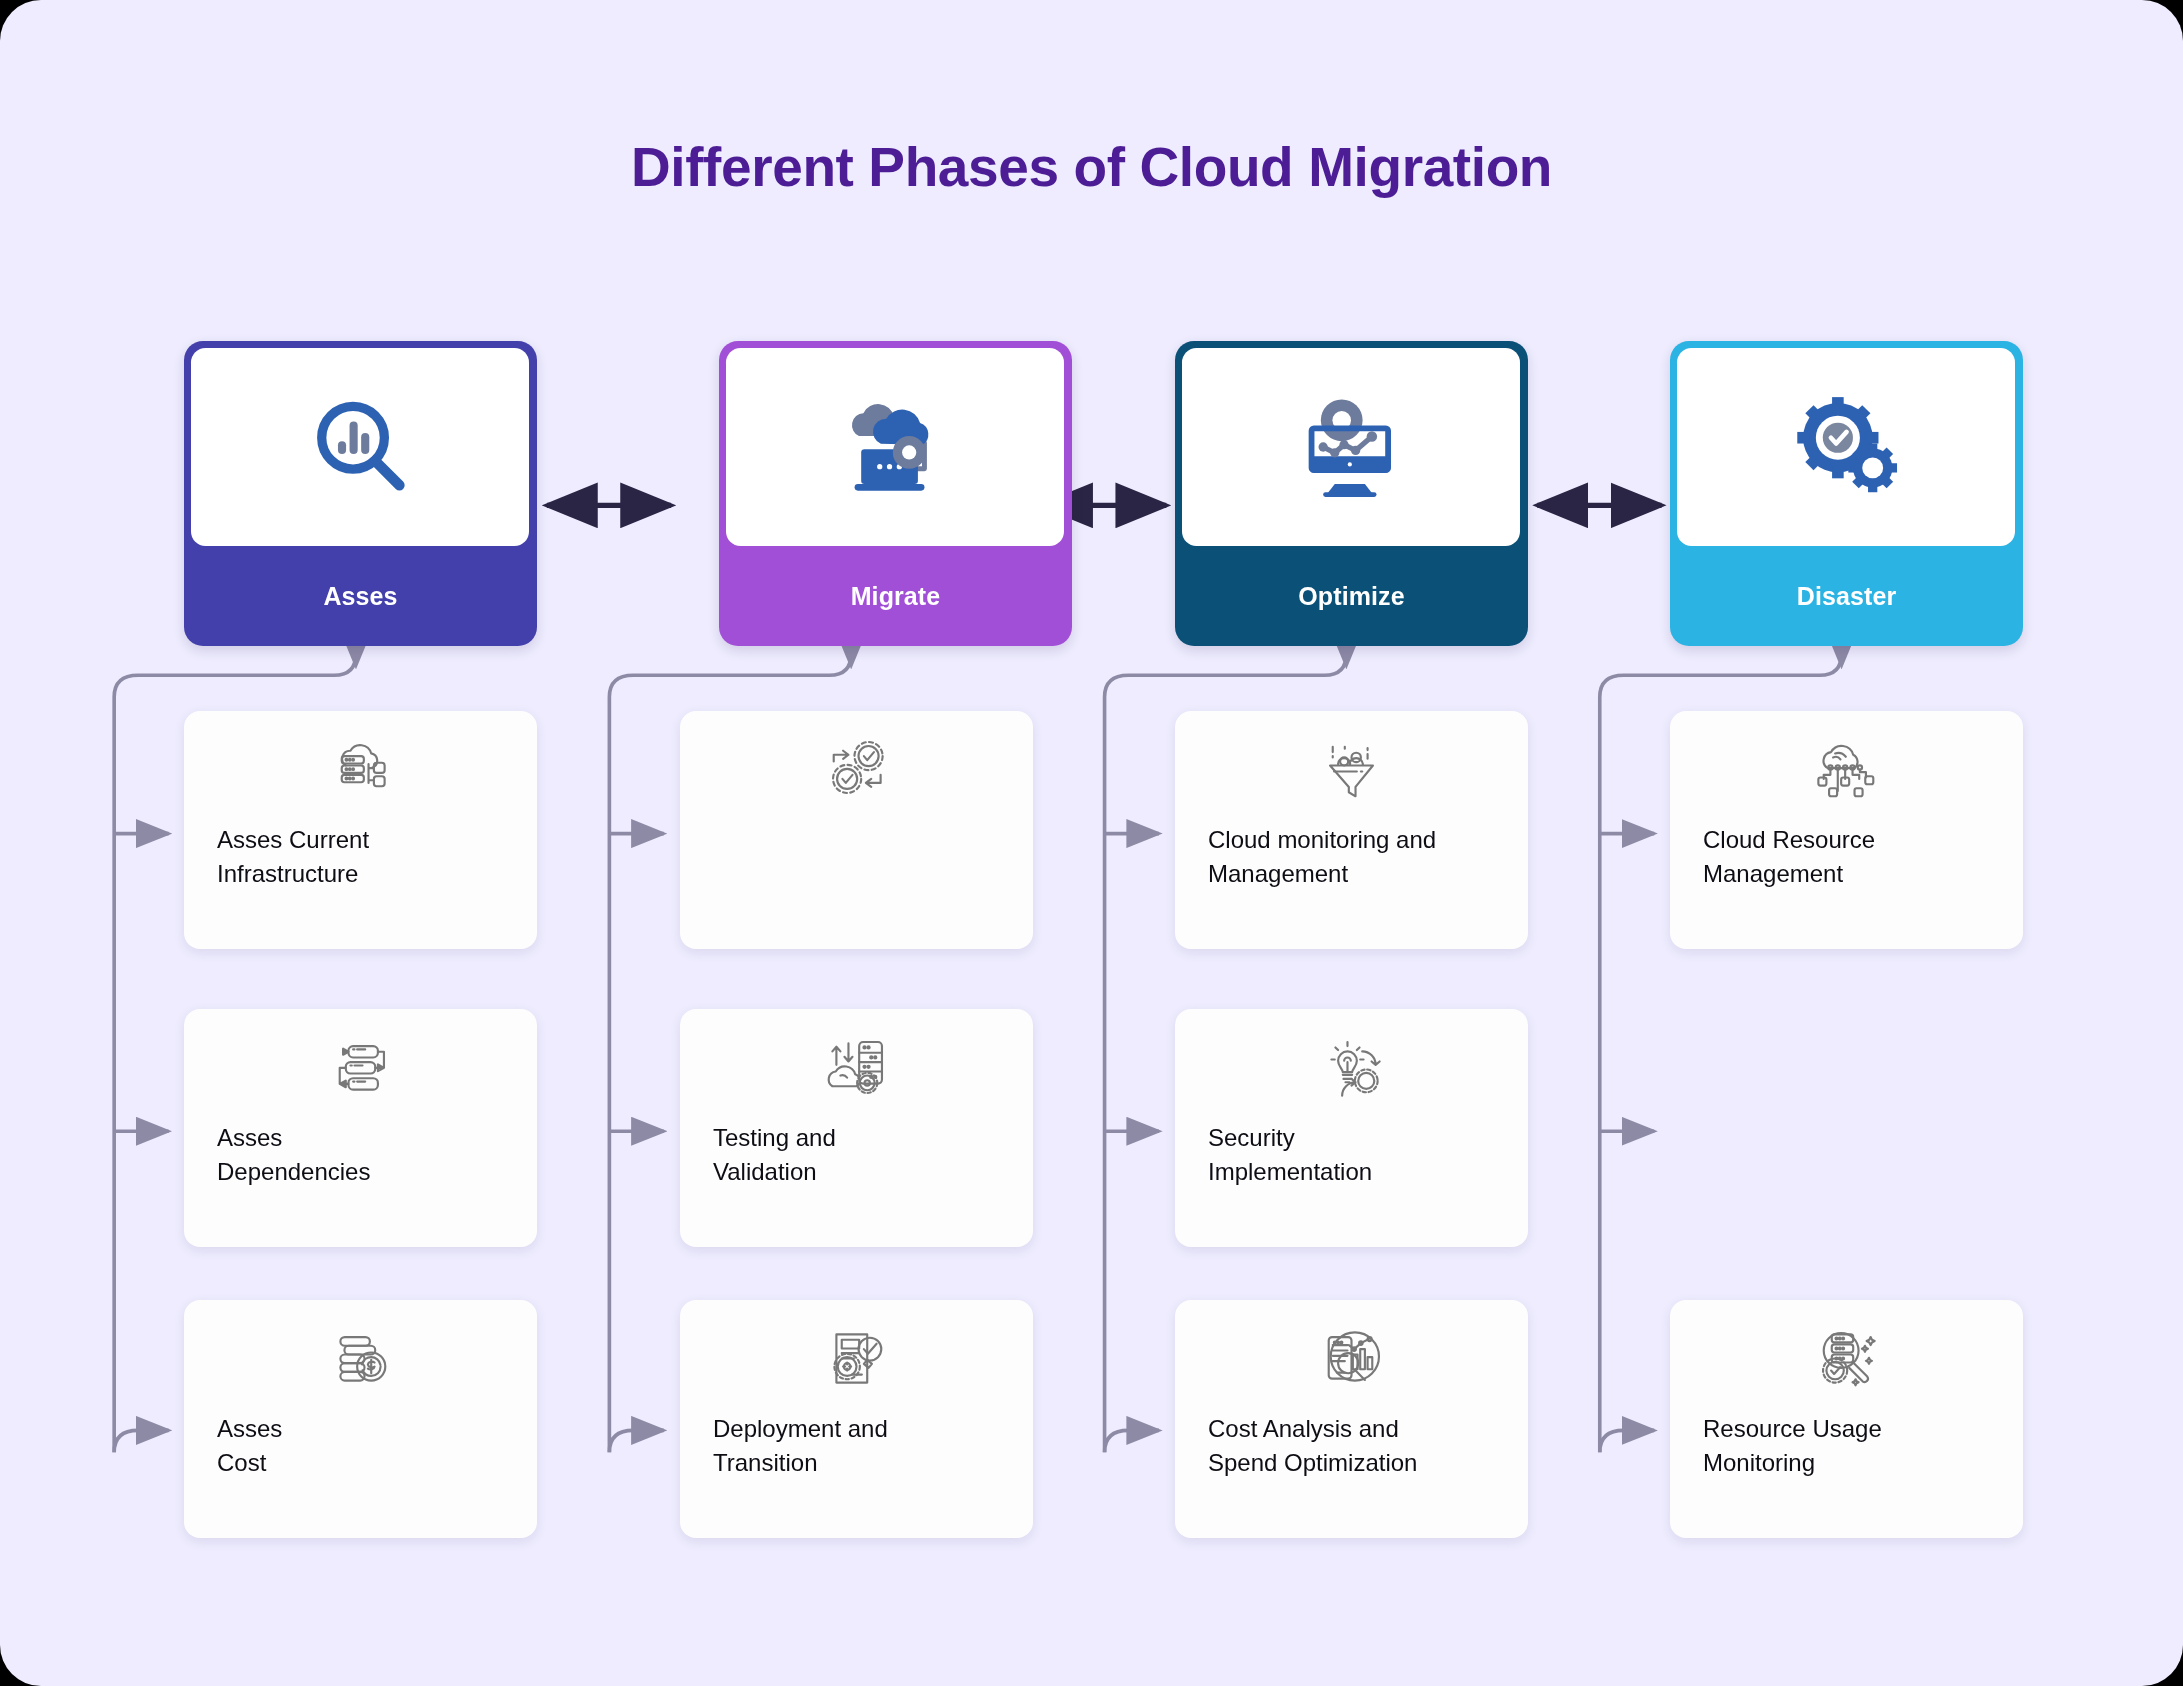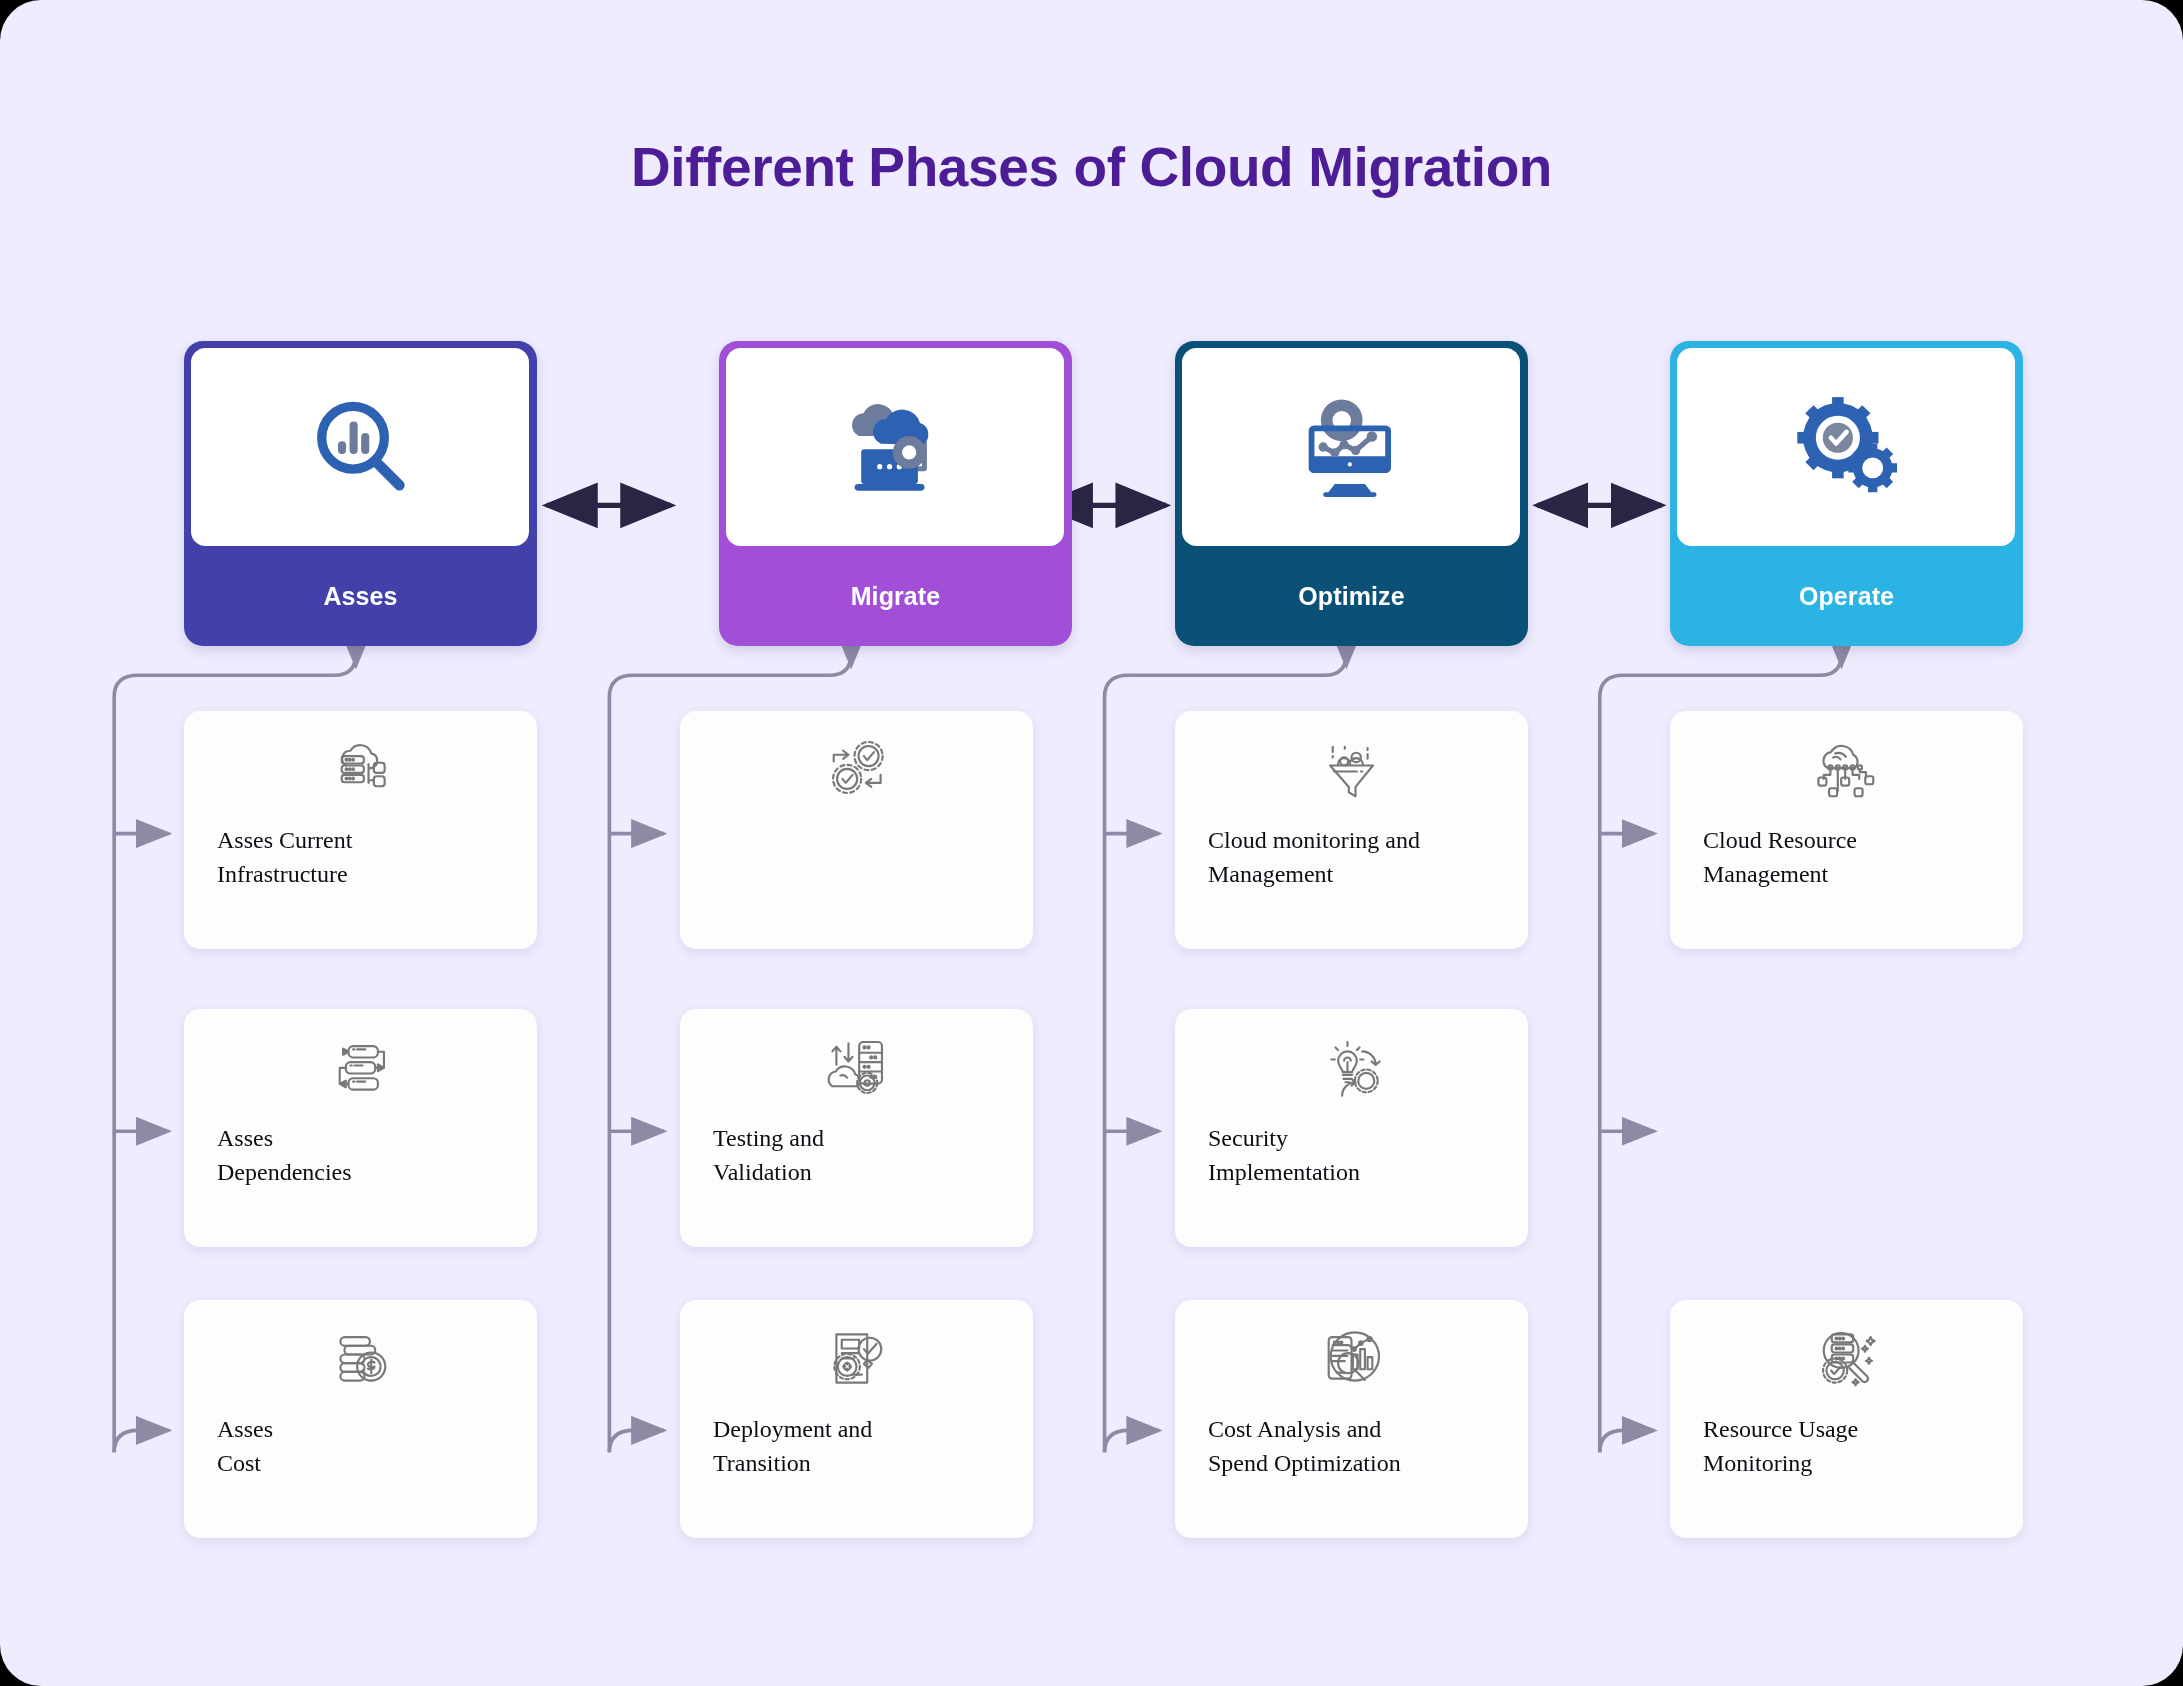--- a/index.html
+++ b/index.html
@@ -91,21 +91,20 @@
     width: 353px;
     height: 238px;
     background: #fdfdfe;
     border-radius: 16px;
     box-shadow: 0 3.6px 10.2px rgba(60,50,110,0.10);
     box-sizing: border-box;
     display: flex;
     flex-direction: column;
     align-items: center;
     padding-top: 23px;
-    font-family: Liberation Serif, serif;
   }
   .sub-0 { top: 370px; }
   .sub-1 { top: 668px; }
   .sub-2 { top: 959px; }
 
   .sub-icon {
     height: 70px;
     display: flex;
     align-items: center;
     justify-content: center;
@@ -476,21 +475,21 @@
                 <rect x="86" y="64" width="8" height="8"></rect>
               <rect x="57" y="52" width="8" height="8" transform="rotate(-45 61 56)"></rect>
               <rect x="81" y="52" width="8" height="8" transform="rotate(45 85 56)"></rect>
               <rect x="57" y="76" width="8" height="8" transform="rotate(45 61 80)"></rect>
               <rect x="81" y="76" width="8" height="8" transform="rotate(-45 85 80)"></rect>
             </g>
             <circle cx="73" cy="68" r="9" fill="#fff"></circle>
           </svg>
         </span>
       </div>
-      <div class="phase-label">Operate</div>
+      <div class="phase-label">Disaster</div>
     </div>
 
     <div class="sub-card sub-0">
       <span class="sub-icon">
         <svg width="67" height="67" viewBox="0 0 100 100" fill="none" stroke="#787878" stroke-width="3.2" stroke-linecap="round" stroke-linejoin="round">
           <path d="M22 48 a13 13 0 0 1 5-24 a18 18 0 0 1 33 4 a12 12 0 0 1 2 20 z"></path>
           <path d="M30 32 a9 9 0 0 1 11 3 M33 26 a15 15 0 0 1 16 5"></path>
           <circle cx="26" cy="47" r="3.2"></circle>
             <circle cx="37" cy="47" r="3.2"></circle>
             <circle cx="48" cy="47" r="3.2"></circle>

